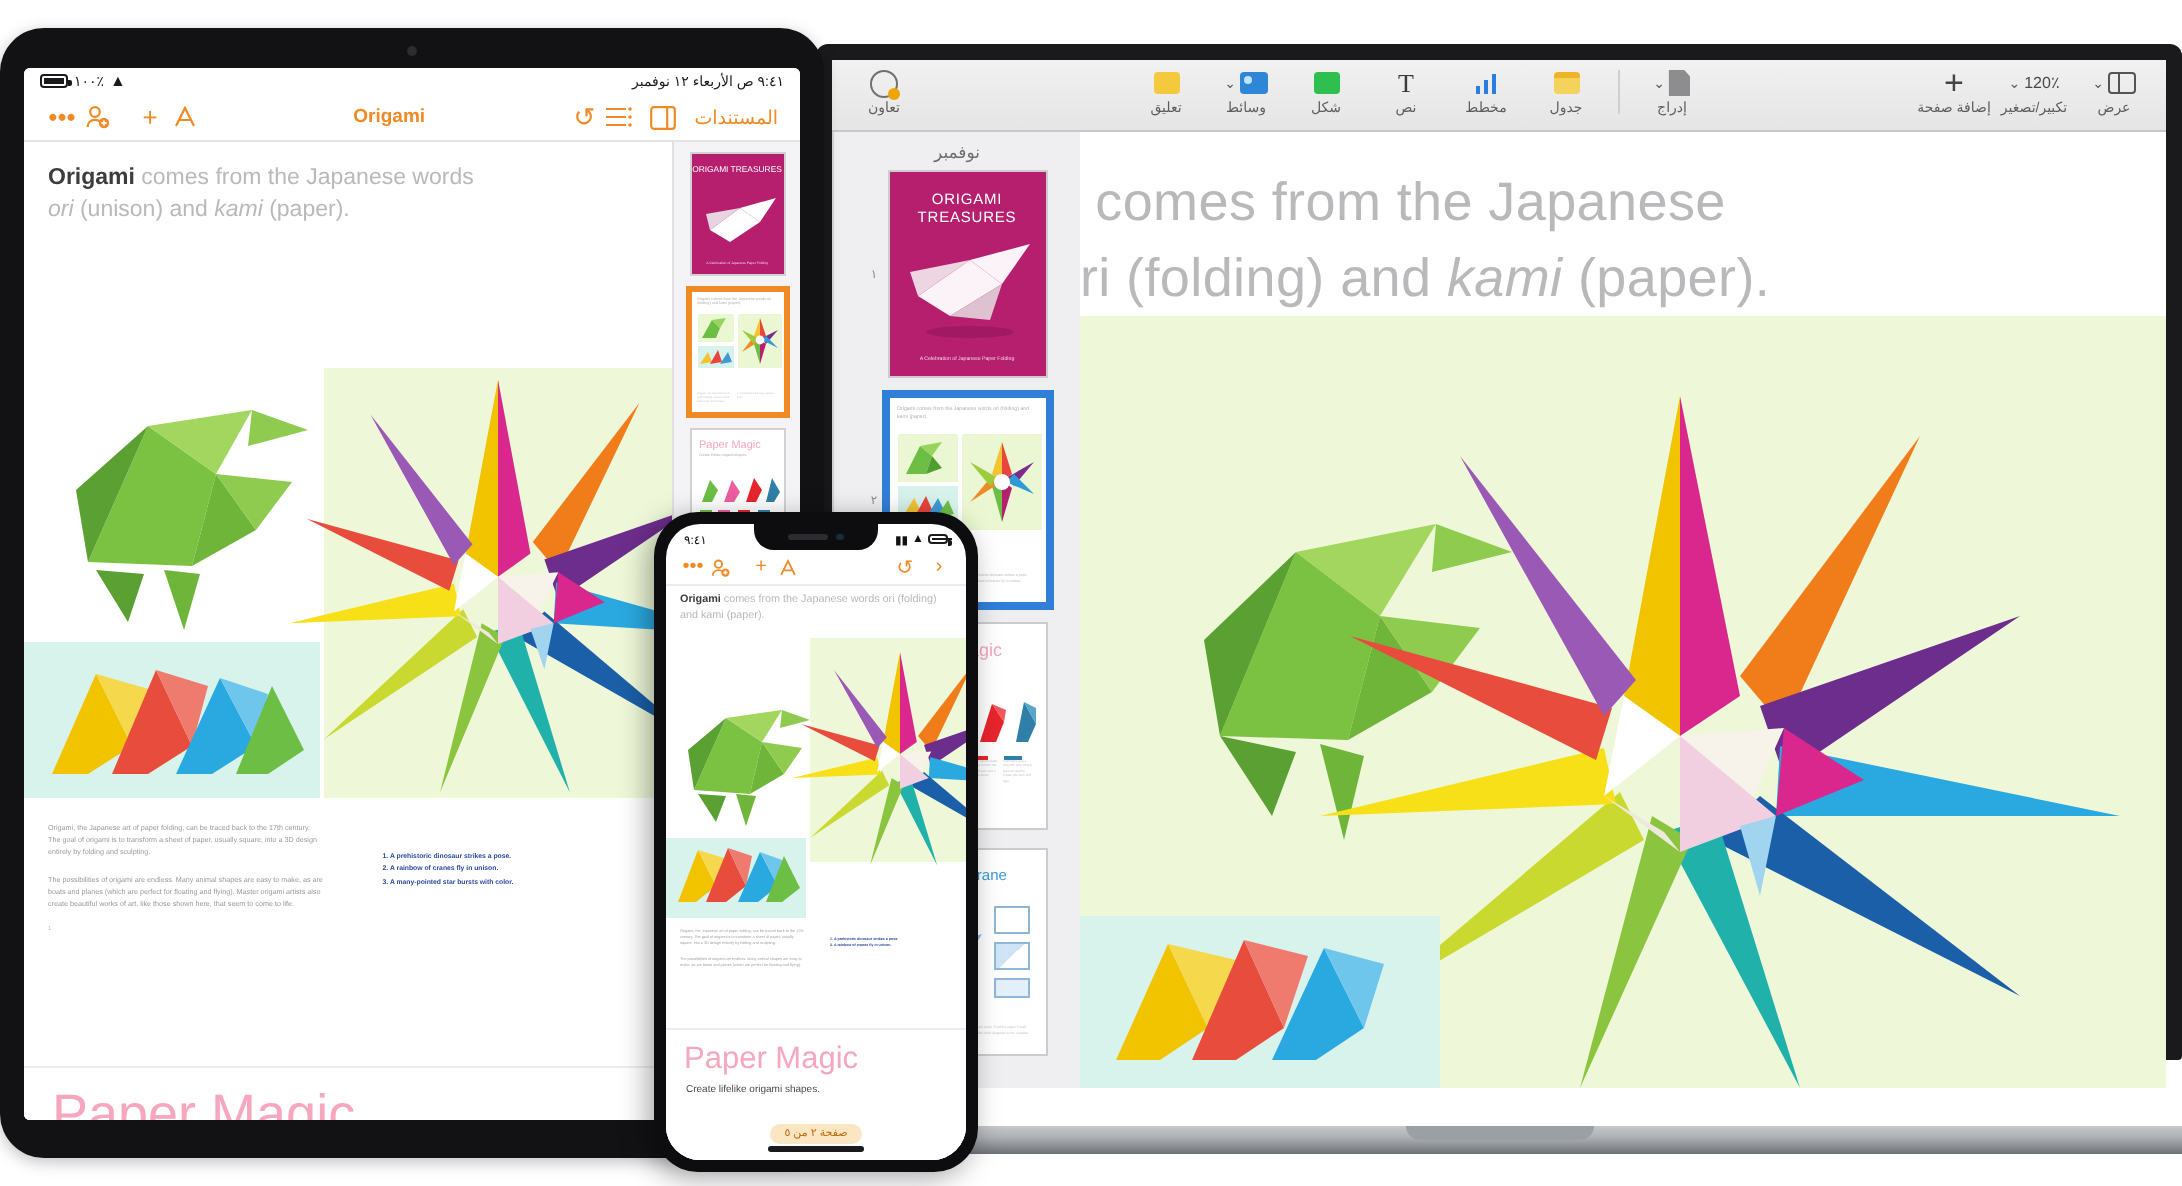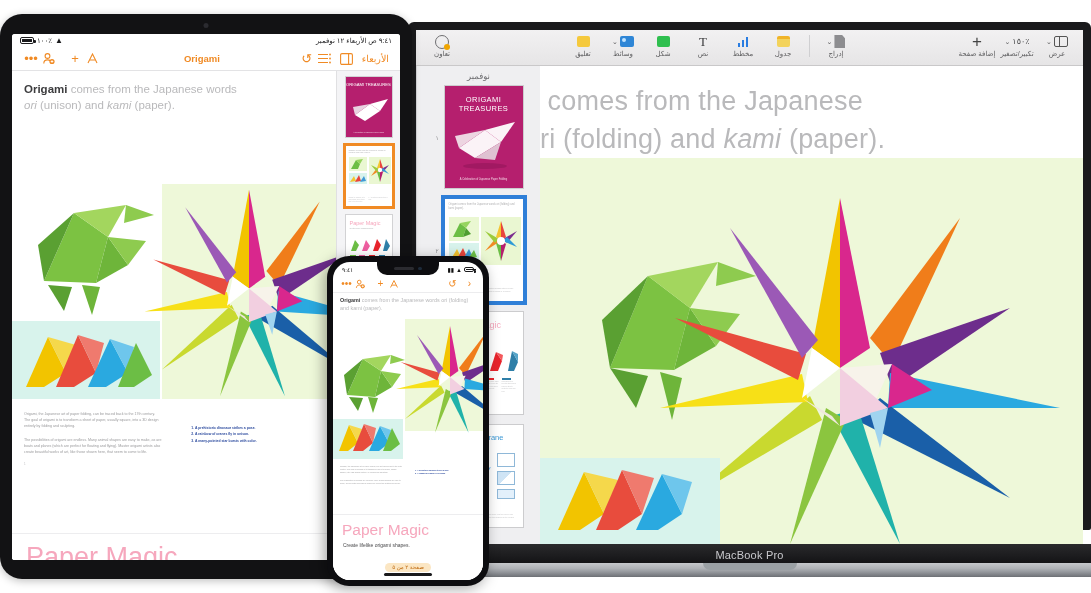--- a/index.html
+++ b/index.html
@@ -173,21 +173,21 @@
             <div class="tb-glyph">
                 <span class="caret">⌄</span>
                 <span class="view-ic"></span>
               </div>
             <div class="tb-label">عرض</div>
           </div>
 
           <div class="tb-item">
             <div class="tb-glyph">
                 <span class="caret">⌄</span>
-                <span style="font-size:8px;color:#4a4a4c">١٥٠٪</span>
+                <span style="font-size:8px;color:#4a4a4c">120٪</span>
               </div>
             <div class="tb-label">تكبير/تصغير</div>
           </div>
 
           <div class="tb-item">
             <div class="tb-glyph">
                 <span class="plus-glyph">+</span>
               </div>
             <div class="tb-label">إضافة صفحة</div>
           </div>
@@ -432,23 +432,20 @@
                     <polygon points="96,372 122,316 142,356 118,372" fill="#2aa9e0"></polygon>
                     <polygon points="122,316 152,324 142,356" fill="#6ec6ec"></polygon>
                   </g>
                 </svg>
               </div>
             </div>
           </div>
         </div>
       </div>
 
-      <div class="mb-chinbar">
-        <span class="mb-chin-label">MacBook Pro</span>
-      </div>
     </div>
     <div class="mb-base"></div>
     <div class="mb-notch"></div>
   </div>
 
   <div id="ipad">
     <div class="ipad-body">
       <div class="ipad-cam"></div>
       <div class="ipad-screen">
 
@@ -491,21 +488,21 @@
                   <circle cx="12" cy="9.5" r=".9"></circle>
                 </g>
               </svg>
           </span>
           <span class="ip-ic">
             <svg width="13" height="12" viewBox="0 0 13 12">
                 <rect x=".6" y=".6" width="11.8" height="10.8" rx="1.4" fill="none" stroke="#f08a24" stroke-width="1.1"></rect>
                 <path d="M8.6 .6v10.8" stroke="#f08a24" stroke-width="1.1"></path>
               </svg>
           </span>
-          <span class="ipad-docs-label">الأربعاء</span>
+          <span class="ipad-docs-label">المستندات</span>
         </div>
 
         <div class="ipad-main">
 
           <div class="ipad-sidebar">
             <div class="ip-thumb">
               <svg width="48" height="62" viewBox="0 0 48 62">
                 <rect width="48" height="62" fill="#b51f6e"></rect>
                 <g fill="#fff">
                     <polygon points="9,38 24,27 34,34 19,44"></polygon>

